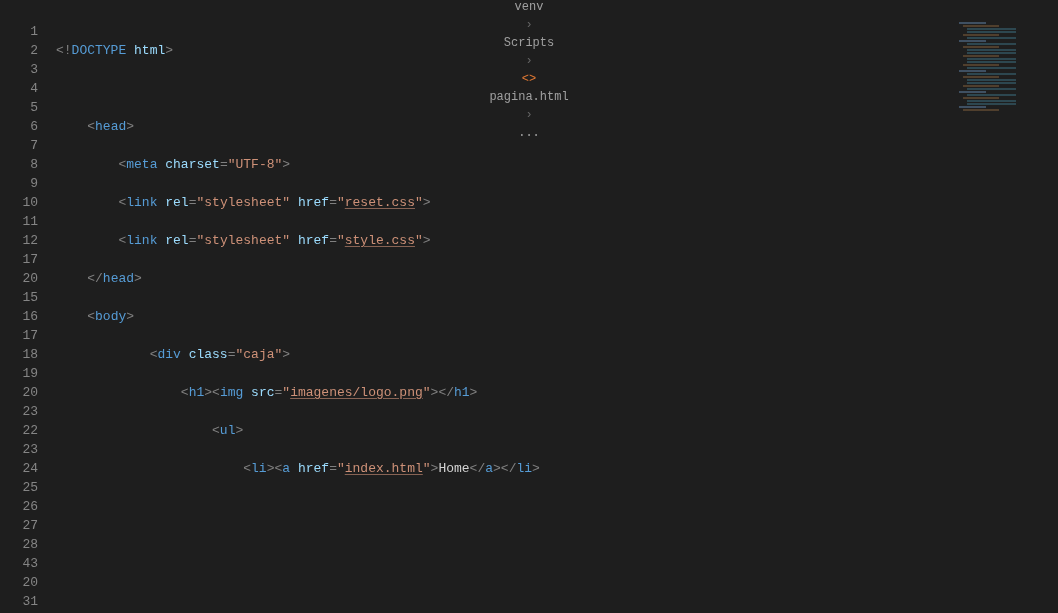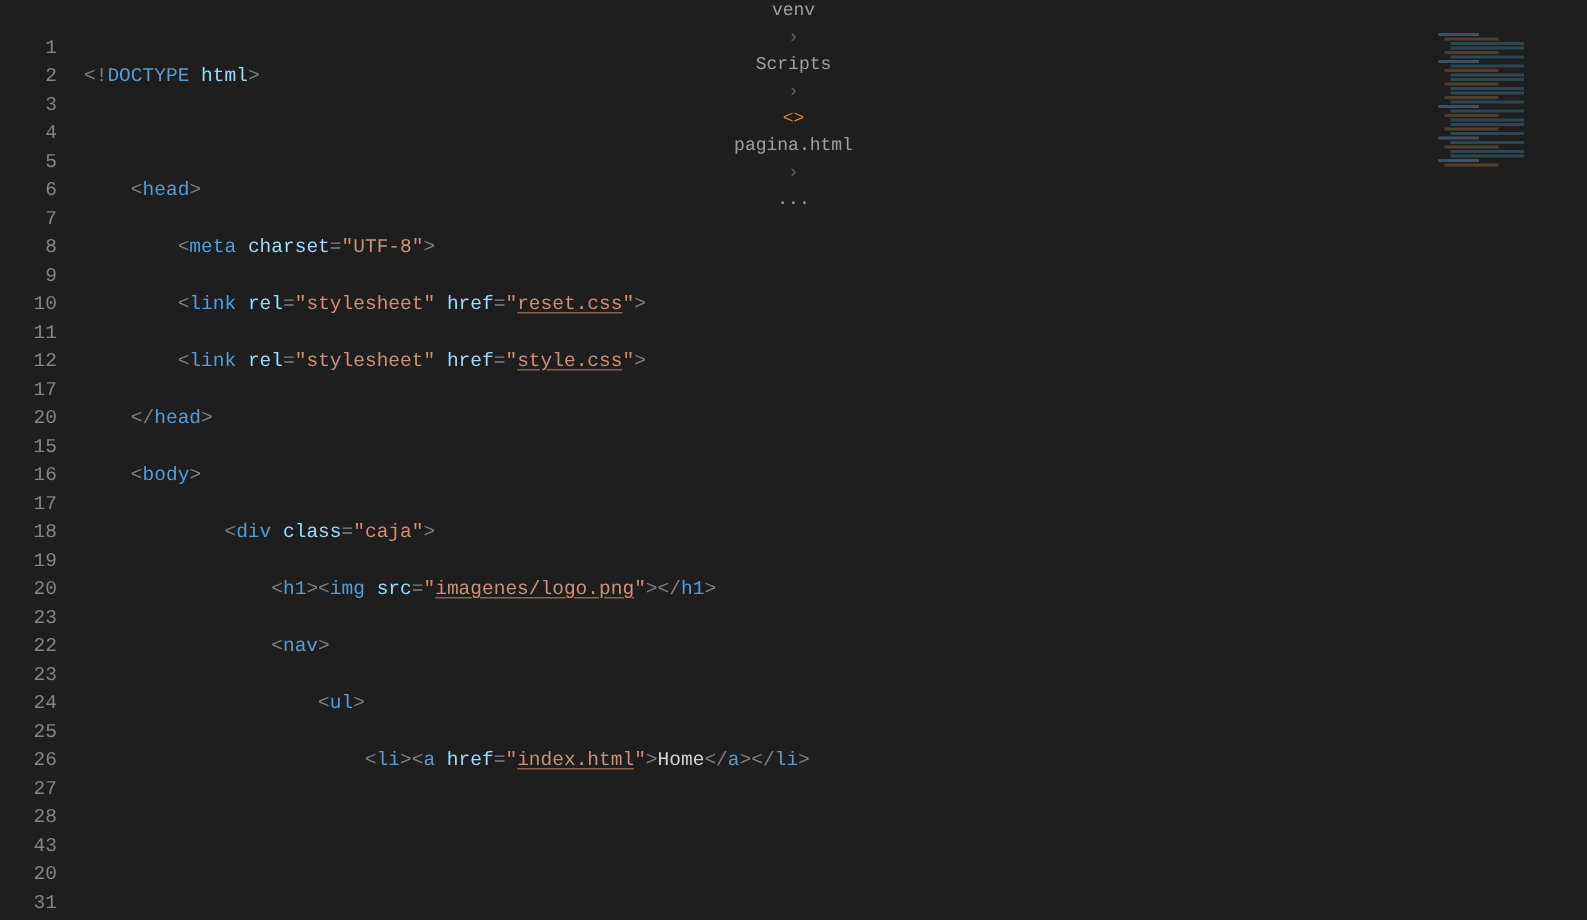--- a/index.html
+++ b/index.html
@@ -133,21 +133,20 @@
 <div class="line"><span class="p">&lt;!</span><span class="dt">DOCTYPE</span><span> </span><span class="at">html</span><span class="p">&gt;</span></div>
 <div class="line"></div>
 <div class="line">    <span class="p">&lt;</span><span class="tg">head</span><span class="p">&gt;</span></div>
 <div class="line">        <span class="p">&lt;</span><span class="tg">meta</span> <span class="at">charset</span><span class="p">=</span><span class="st">"UTF-8"</span><span class="p">&gt;</span></div>
 <div class="line">        <span class="p">&lt;</span><span class="tg">link</span> <span class="at">rel</span><span class="p">=</span><span class="st">"stylesheet"</span> <span class="at">href</span><span class="p">=</span><span class="st">"<span class="ul">reset.css</span>"</span><span class="p">&gt;</span></div>
 <div class="line">        <span class="p">&lt;</span><span class="tg">link</span> <span class="at">rel</span><span class="p">=</span><span class="st">"stylesheet"</span> <span class="at">href</span><span class="p">=</span><span class="st">"<span class="ul">style.css</span>"</span><span class="p">&gt;</span></div>
 <div class="line">    <span class="p">&lt;/</span><span class="tg">head</span><span class="p">&gt;</span></div>
 <div class="line">    <span class="p">&lt;</span><span class="tg">body</span><span class="p">&gt;</span></div>
 <div class="line">            <span class="p">&lt;</span><span class="tg">div</span> <span class="at">class</span><span class="p">=</span><span class="st">"caja"</span><span class="p">&gt;</span></div>
 <div class="line">                <span class="p">&lt;</span><span class="tg">h1</span><span class="p">&gt;</span><span class="p">&lt;</span><span class="tg">img</span> <span class="at">src</span><span class="p">=</span><span class="st">"<span class="ul">imagenes/logo.png</span>"</span><span class="p">&gt;</span><span class="p">&lt;/</span><span class="tg">h1</span><span class="p">&gt;</span></div>
-<div class="line">                <span class="p">&lt;</span><span class="tg">nav</span><span class="p">&gt;</span></div>
 <div class="line">                    <span class="p">&lt;</span><span class="tg">ul</span><span class="p">&gt;</span></div>
 <div class="line">                        <span class="p">&lt;</span><span class="tg">li</span><span class="p">&gt;</span><span class="p">&lt;</span><span class="tg">a</span> <span class="at">href</span><span class="p">=</span><span class="st">"<span class="ul">index.html</span>"</span><span class="p">&gt;</span><span class="tx">Home</span><span class="p">&lt;/</span><span class="tg">a</span><span class="p">&gt;</span><span class="p">&lt;/</span><span class="tg">li</span><span class="p">&gt;</span></div>
 <div class="line">                         </div>
 
 
 
 
 
 
 

